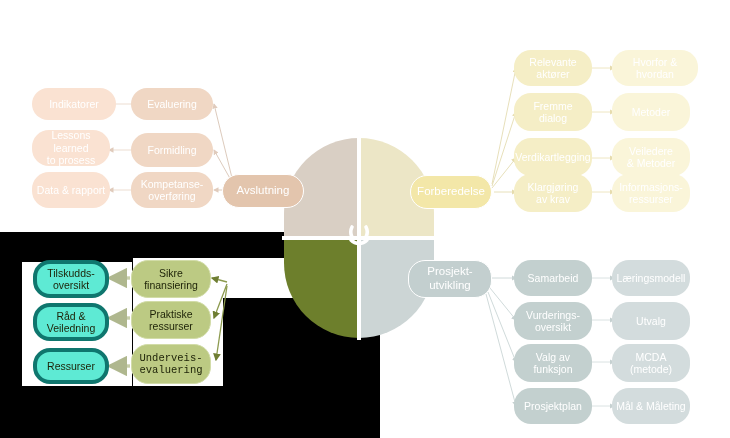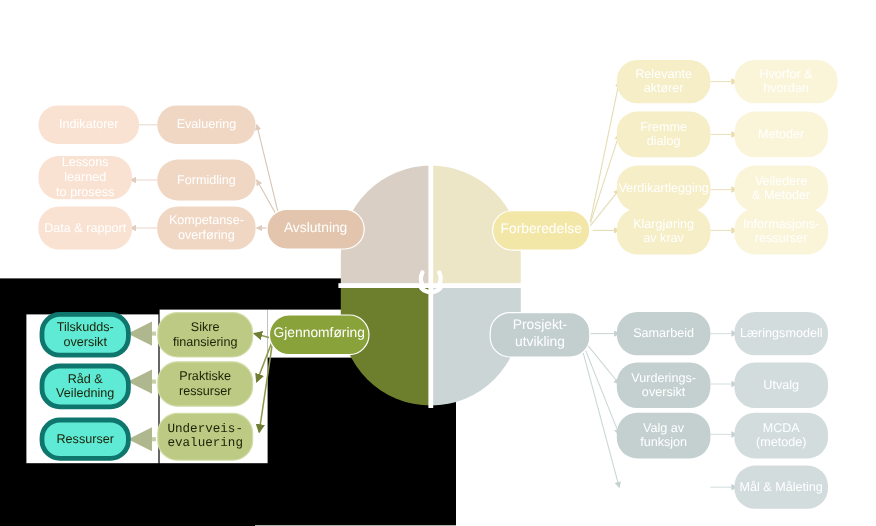--- a/index.html
+++ b/index.html
@@ -175,21 +175,20 @@
       <path d="M227,284 L214,318" marker-end="url(#ar-grn)"></path>
       <path d="M227,286 L216,360" marker-end="url(#ar-grn)"></path>
     </g>
     <g stroke="#9aa763" stroke-width="3.4" fill="none" opacity="0.55">
       <path d="M130,278 L110,278" marker-end="url(#ar-grn)"></path>
       <path d="M130,318 L110,318" marker-end="url(#ar-grn)"></path>
       <path d="M130,366 L110,366" marker-end="url(#ar-grn)"></path>
     </g>
   </svg>
 
-  <div class="box hub hub-bl" style="left:224px;top:262px;width:84px;height:34px;">Gjennomføring</div>
 
   <div class="box c-green-mid" style="left:131px;top:260px;width:80px;height:38px;">Sikre
 finansiering</div>
   <div class="box c-green-mid" style="left:131px;top:301px;width:80px;height:38px;">Praktiske
 ressurser</div>
   <div class="box c-green-mid" style="left:131px;top:344px;width:80px;height:40px;font-family:Liberation Mono, monospace;">Underveis-
 evaluering</div>
 
   <div class="box c-green-out" style="left:33px;top:260px;width:76px;height:38px;">Tilskudds-
 oversikt</div>
@@ -198,20 +197,21 @@
   <div class="box c-green-out" style="left:33px;top:348px;width:76px;height:36px;">Ressurser</div>
 
   <div class="box hub hub-br" style="left:408px;top:260px;width:84px;height:38px;">Prosjekt-
 utvikling</div>
 
   <div class="box c-grey-mid" style="left:514px;top:260px;width:78px;height:36px;">Samarbeid</div>
   <div class="box c-grey-mid" style="left:514px;top:302px;width:78px;height:38px;">Vurderings-
 oversikt</div>
   <div class="box c-grey-mid" style="left:514px;top:344px;width:78px;height:38px;">Valg av
 funksjon</div>
+  <div class="box c-grey-mid" style="left:514px;top:388px;width:78px;height:36px;">Prosjektplan</div>
 
   <div class="box c-grey-out" style="left:612px;top:260px;width:78px;height:36px;">Læringsmodell</div>
   <div class="box c-grey-out" style="left:612px;top:302px;width:78px;height:38px;">Utvalg</div>
   <div class="box c-grey-out" style="left:612px;top:344px;width:78px;height:38px;">MCDA
 (metode)</div>
   <div class="box c-grey-out" style="left:612px;top:388px;width:78px;height:36px;">Mål &amp; Måleting</div>
 
 </div>
 
 </body></html>

